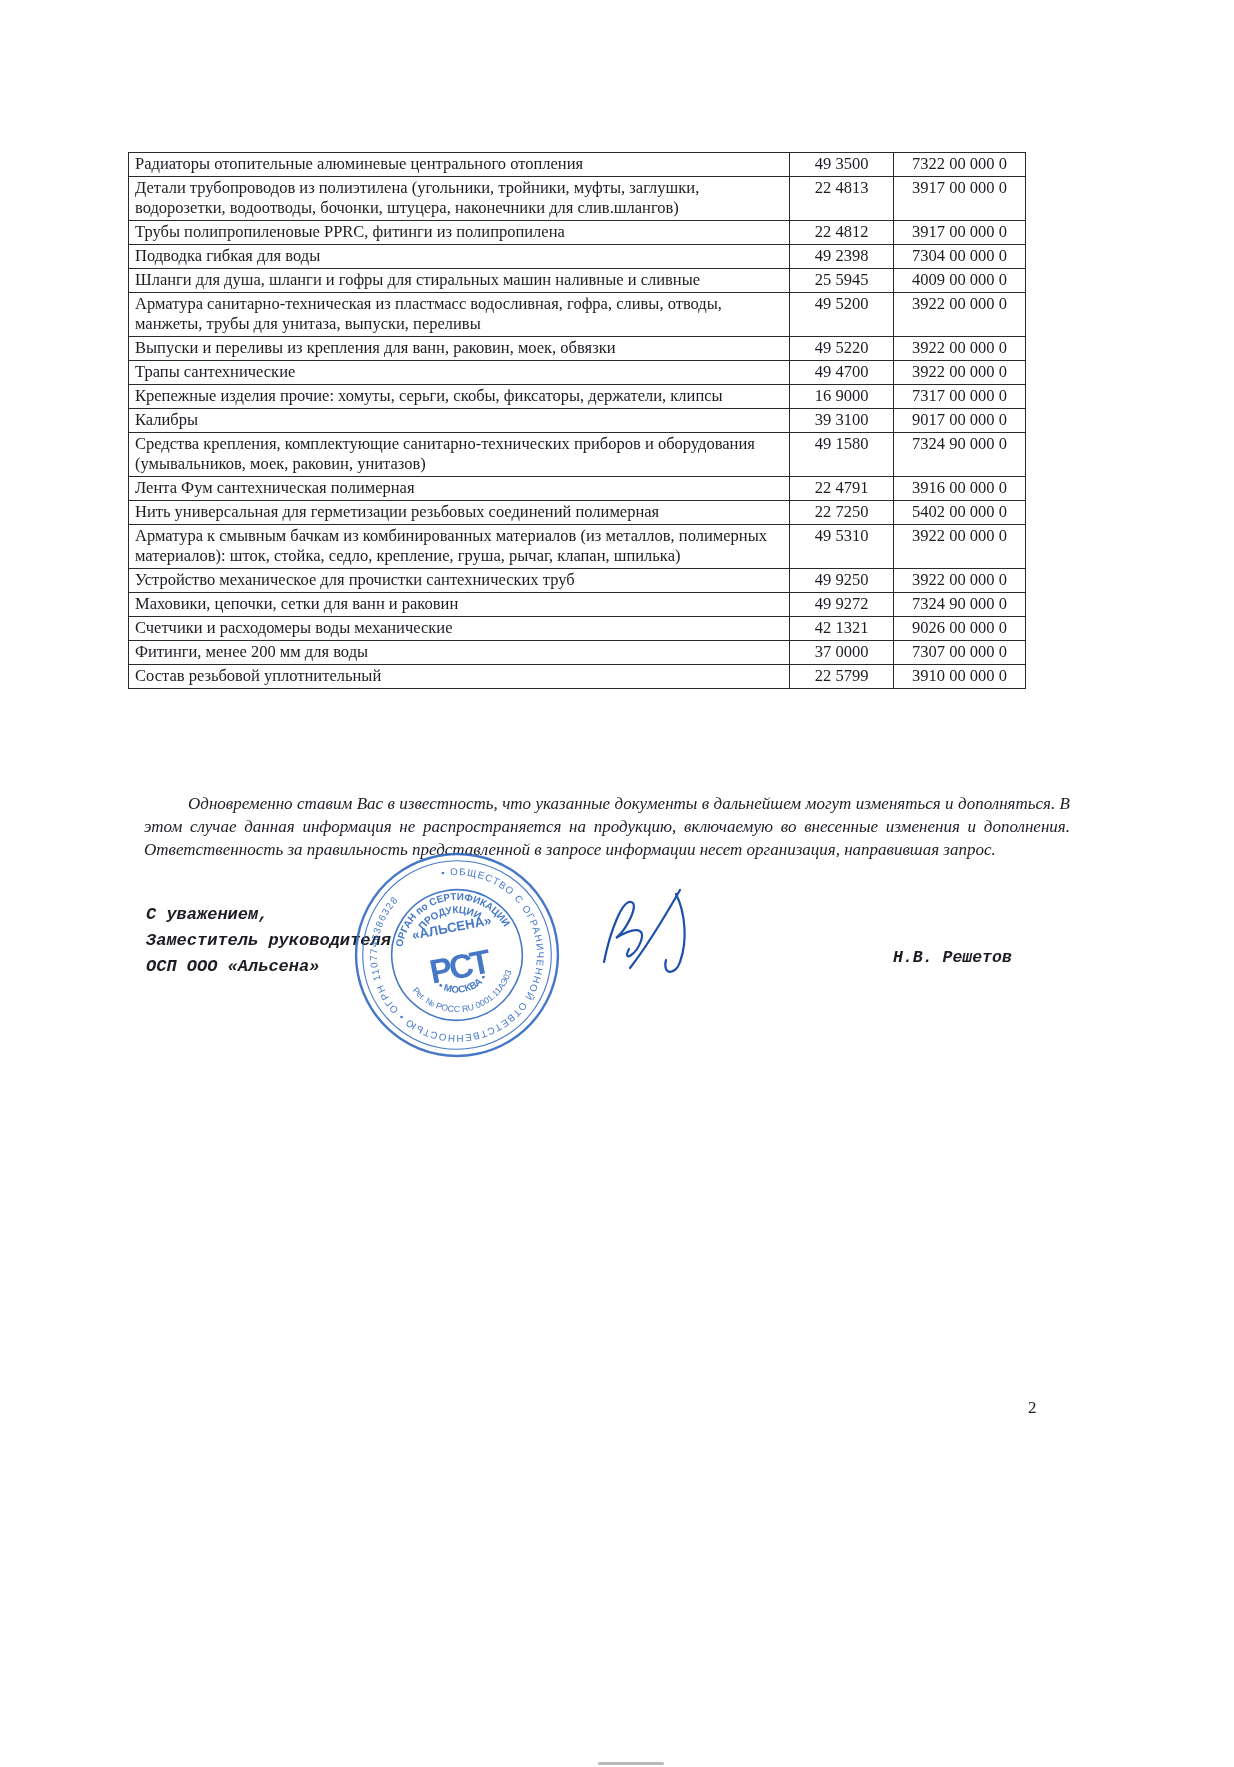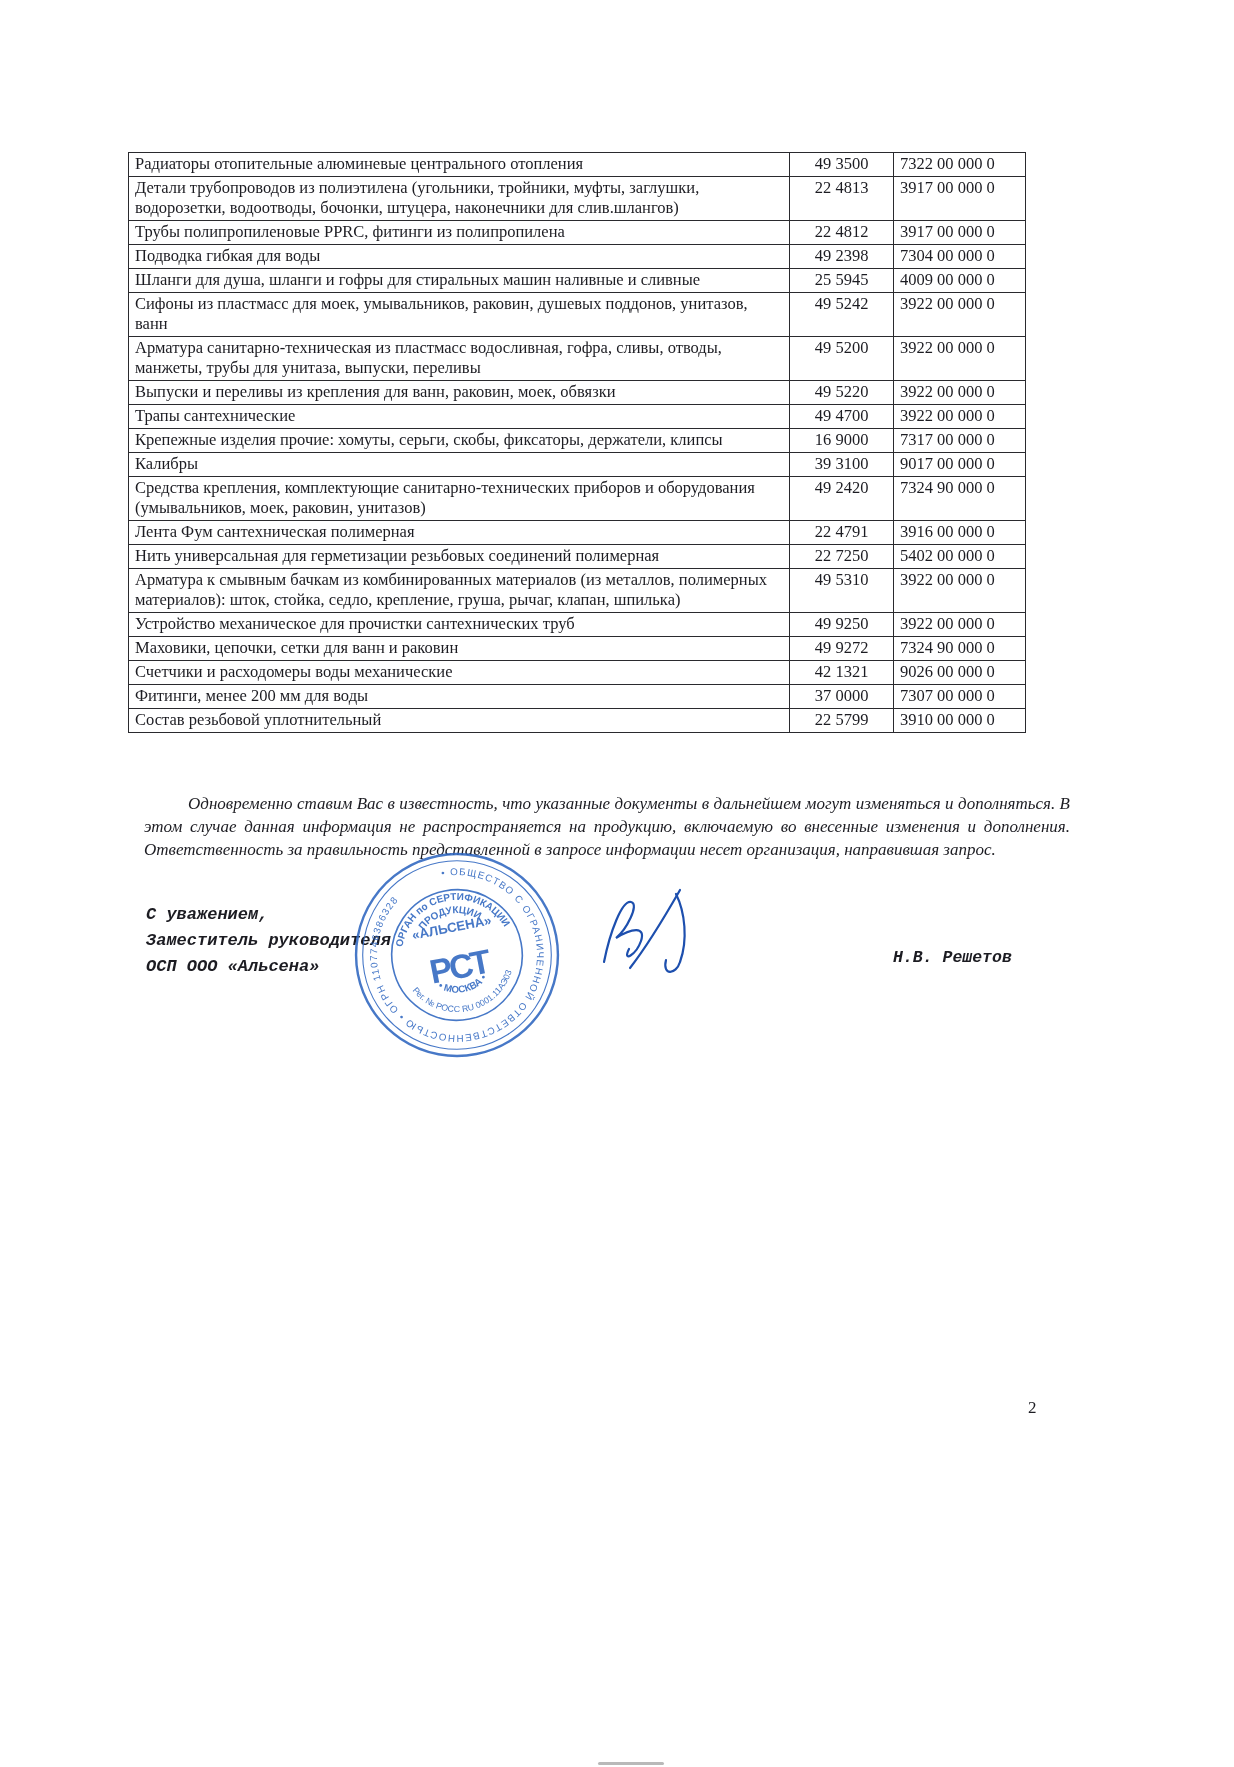--- a/index.html
+++ b/index.html
@@ -17,21 +17,21 @@
     border-collapse:collapse;
     font-size:16.5px;line-height:20px;
   }
   table.products td{
     border:1px solid #2a2a2e;
     padding:1px 6px 2px 6px;
     vertical-align:top;
   }
   td.c-desc{width:668px;}
   td.c-code{width:92px;white-space:nowrap;padding-left:9px;text-align:center;}
-  td.c-tnved{width:120px;white-space:nowrap;}
+  td.c-tnved{width:120px;white-space:nowrap;text-align:center;}
   .notice{
     position:absolute;left:128px;top:776px;width:926px;
     margin:16px;
     font-style:italic;
     font-size:17px;line-height:23px;
     text-align:justify;
     text-indent:44px;
   }
   .closing{
     position:absolute;left:146px;top:902px;
@@ -97,25 +97,20 @@
     <td class="c-code">49 2398</td>
     <td class="c-tnved">7304 00 000 0</td>
   </tr>
 
   <tr>
     <td class="c-desc">Шланги для душа, шланги и гофры для стиральных машин наливные и сливные</td>
     <td class="c-code">25 5945</td>
     <td class="c-tnved">4009 00 000 0</td>
   </tr>
 
-  <tr>
-    <td class="c-desc">Сифоны из пластмасс для моек, умывальников, раковин, душевых поддонов, унитазов, ванн</td>
-    <td class="c-code">49 5242</td>
-    <td class="c-tnved">3922 00 000 0</td>
-  </tr>
 
   <tr>
     <td class="c-desc">Арматура санитарно-техническая из пластмасс водосливная, гофра, сливы, отводы, манжеты, трубы для унитаза, выпуски, переливы</td>
     <td class="c-code">49 5200</td>
     <td class="c-tnved">3922 00 000 0</td>
   </tr>
 
   <tr>
     <td class="c-desc">Выпуски и переливы из крепления для ванн, раковин, моек, обвязки</td>
     <td class="c-code">49 5220</td>
@@ -135,21 +130,21 @@
   </tr>
 
   <tr>
     <td class="c-desc">Калибры</td>
     <td class="c-code">39 3100</td>
     <td class="c-tnved">9017 00 000 0</td>
   </tr>
 
   <tr>
     <td class="c-desc">Средства крепления,  комплектующие санитарно-технических приборов  и оборудования (умывальников, моек, раковин, унитазов)</td>
-    <td class="c-code">49 2420</td>
+    <td class="c-code">49 1580</td>
     <td class="c-tnved">7324 90 000 0</td>
   </tr>
 
 
   <tr>
     <td class="c-desc">Лента Фум сантехническая полимерная</td>
     <td class="c-code">22 4791</td>
     <td class="c-tnved">3916 00 000 0</td>
   </tr>
 

